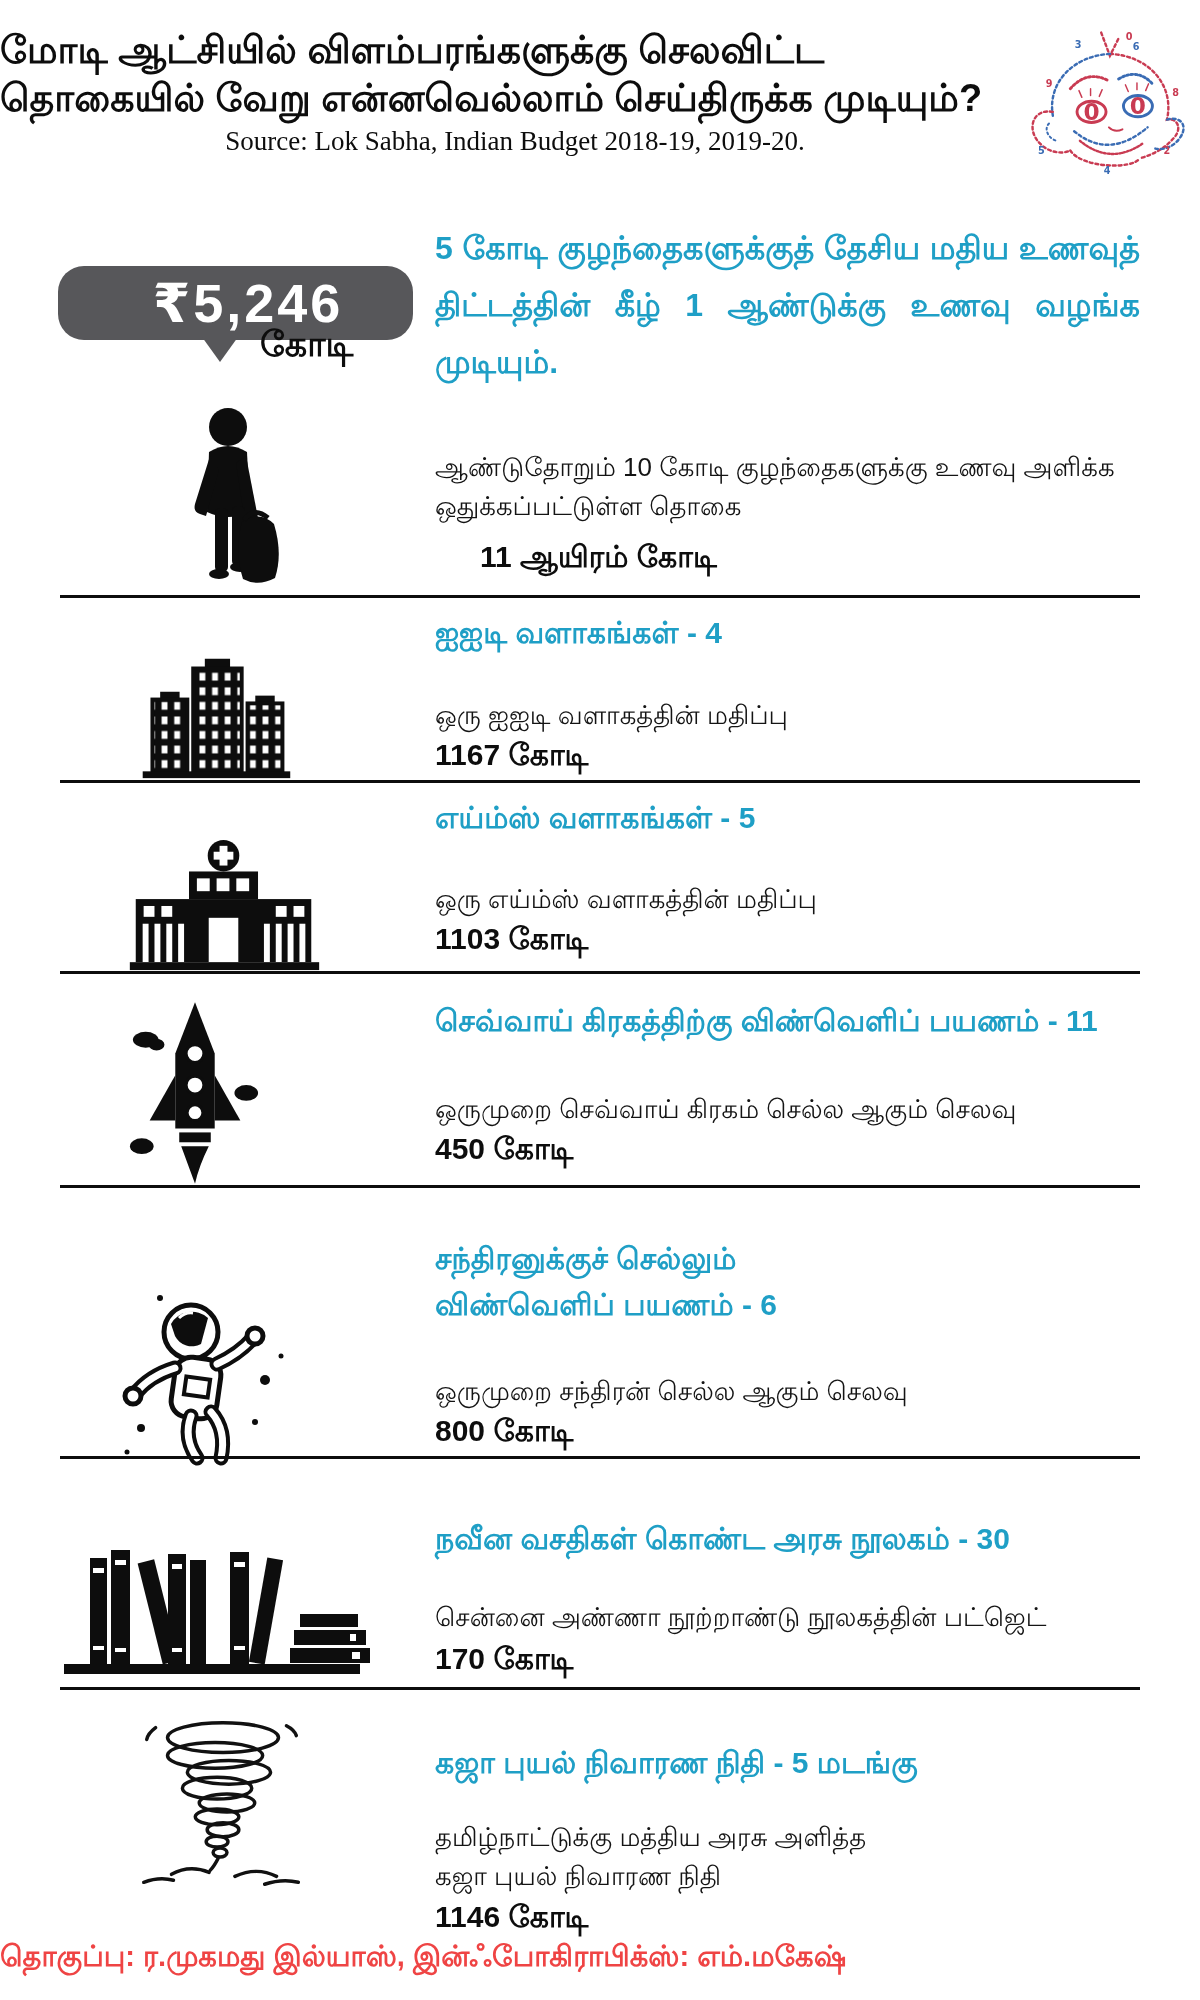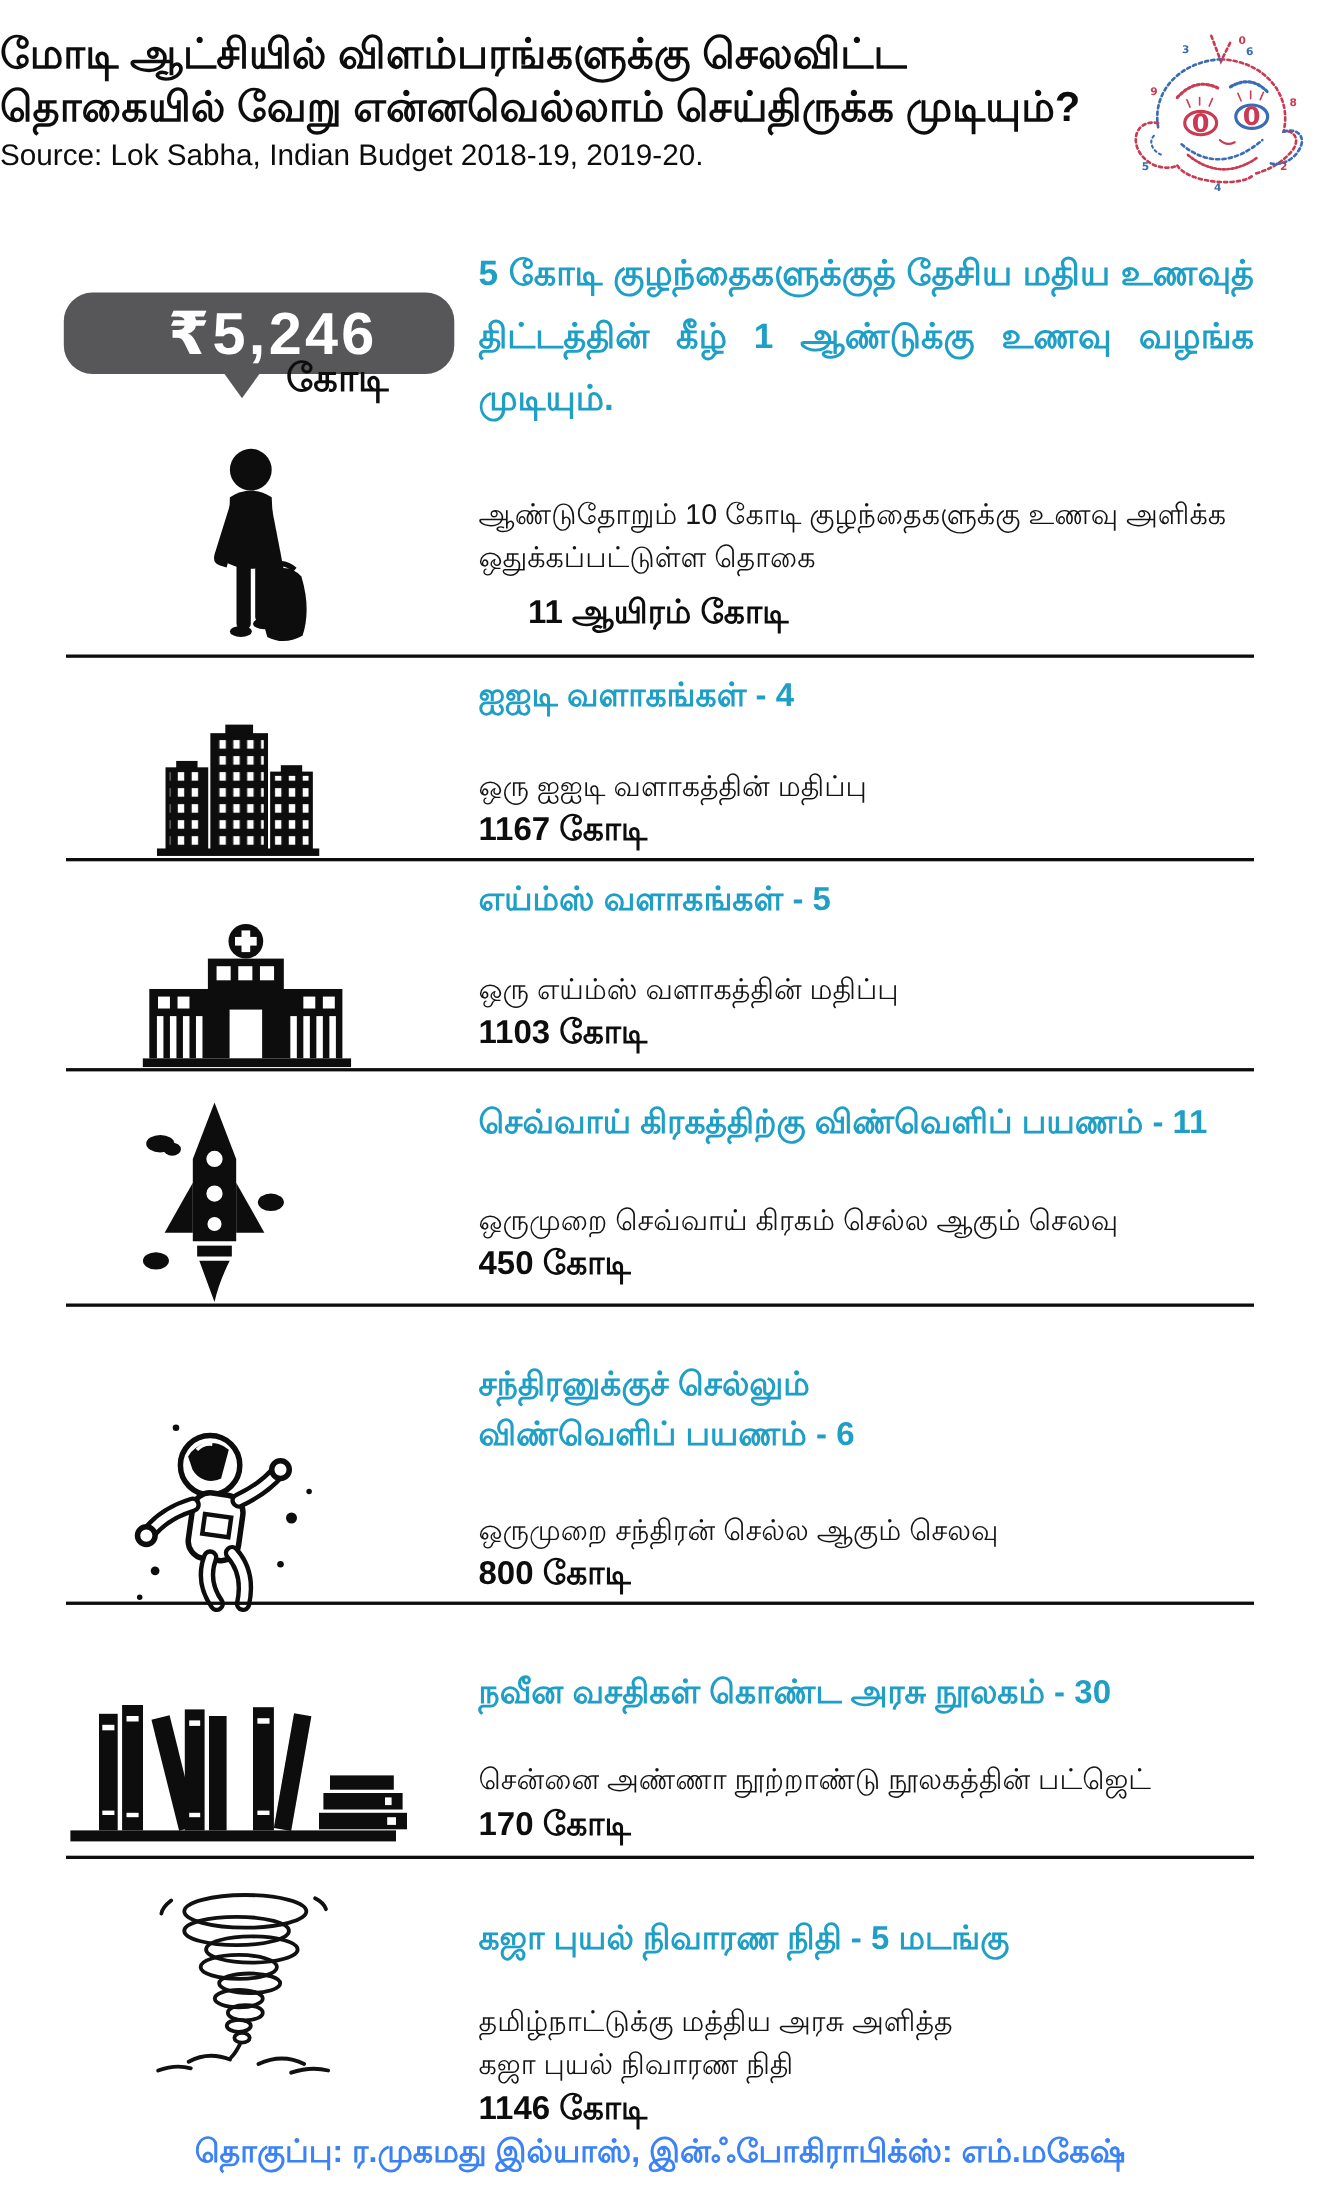--- a/index.html
+++ b/index.html
@@ -3,38 +3,38 @@
 <meta charset="utf-8">
 <style>
   html,body{margin:0;padding:0;background:#fff;}
   #canvas{position:relative;width:1200px;height:2000px;background:#ffffff;overflow:hidden;
           font-family:"Liberation Sans","DejaVu Sans",sans-serif;color:#111;}
   .abs{position:absolute;margin:0;}
   .pre{white-space:pre-line;}
   
   .title{top:26px;left:0;width:1130px;font-size:38px;font-weight:bold;
          line-height:48px;color:#0d0d0d;}
-  .source{top:126px;left:0;width:950px;text-align:left;font-size:27px;
-          font-family:Liberation Sans, sans-serif;color:#0d0d0d;}
+  .source{top:126px;left:0;width:950px;text-align:center;font-size:27px;
+          font-family:Liberation Serif, serif;color:#0d0d0d;padding-left:40px;}
   .logo{top:26px;left:1020px;width:174px;height:164px;}
   
   .total-label{top:201px;left:84px;font-size:37px;font-weight:bold;color:#0d0d0d;}
   .bubble{top:266px;left:58px;width:330px;height:74px;background:#57575a;border-radius:26px;
           display:flex;align-items:center;justify-content:center;padding-left:25px;}
   .bubble-amount{color:#fff;font-size:54px;font-weight:bold;letter-spacing:3px;}
   .bubble-tail{top:337px;left:202px;width:0;height:0;border-left:18px solid transparent;
                border-right:18px solid transparent;border-top:25px solid #57575a;}
   .total-unit{top:324px;left:260px;font-size:35px;font-weight:bold;color:#0d0d0d;}
   
   .heading{color:#1f9fc6;font-weight:bold;font-size:30px;line-height:45px;left:435px;width:705px;}
   .heading.first{font-size:32px;line-height:57px;text-align:justify;}
   .body-text{color:#141414;font-size:26px;line-height:39px;left:435px;width:690px;}
   .amount{color:#0d0d0d;font-size:30px;font-weight:bold;left:435px;width:690px;}
   .sep{left:60px;width:1080px;height:3px;background:#0d0d0d;}
-  .footer{top:1940px;left:0;width:1200px;text-align:center;font-size:29px;font-weight:bold;color:#3b82f6;}
+  .footer{top:1940px;left:0;width:1200px;font-size:29px;font-weight:bold;color:#ef4444;}
   svg{display:block;width:100%;height:100%;}
 </style>
 </head>
 <body>
 
 <div id="canvas">
 
   <h1 class="abs title pre">மோடி ஆட்சியில் விளம்பரங்களுக்கு செலவிட்ட
 தொகையில் வேறு என்னவெல்லாம் செய்திருக்க முடியும்?</h1>
   <p class="abs source">Source: Lok Sabha, Indian Budget 2018-19, 2019-20.</p>

